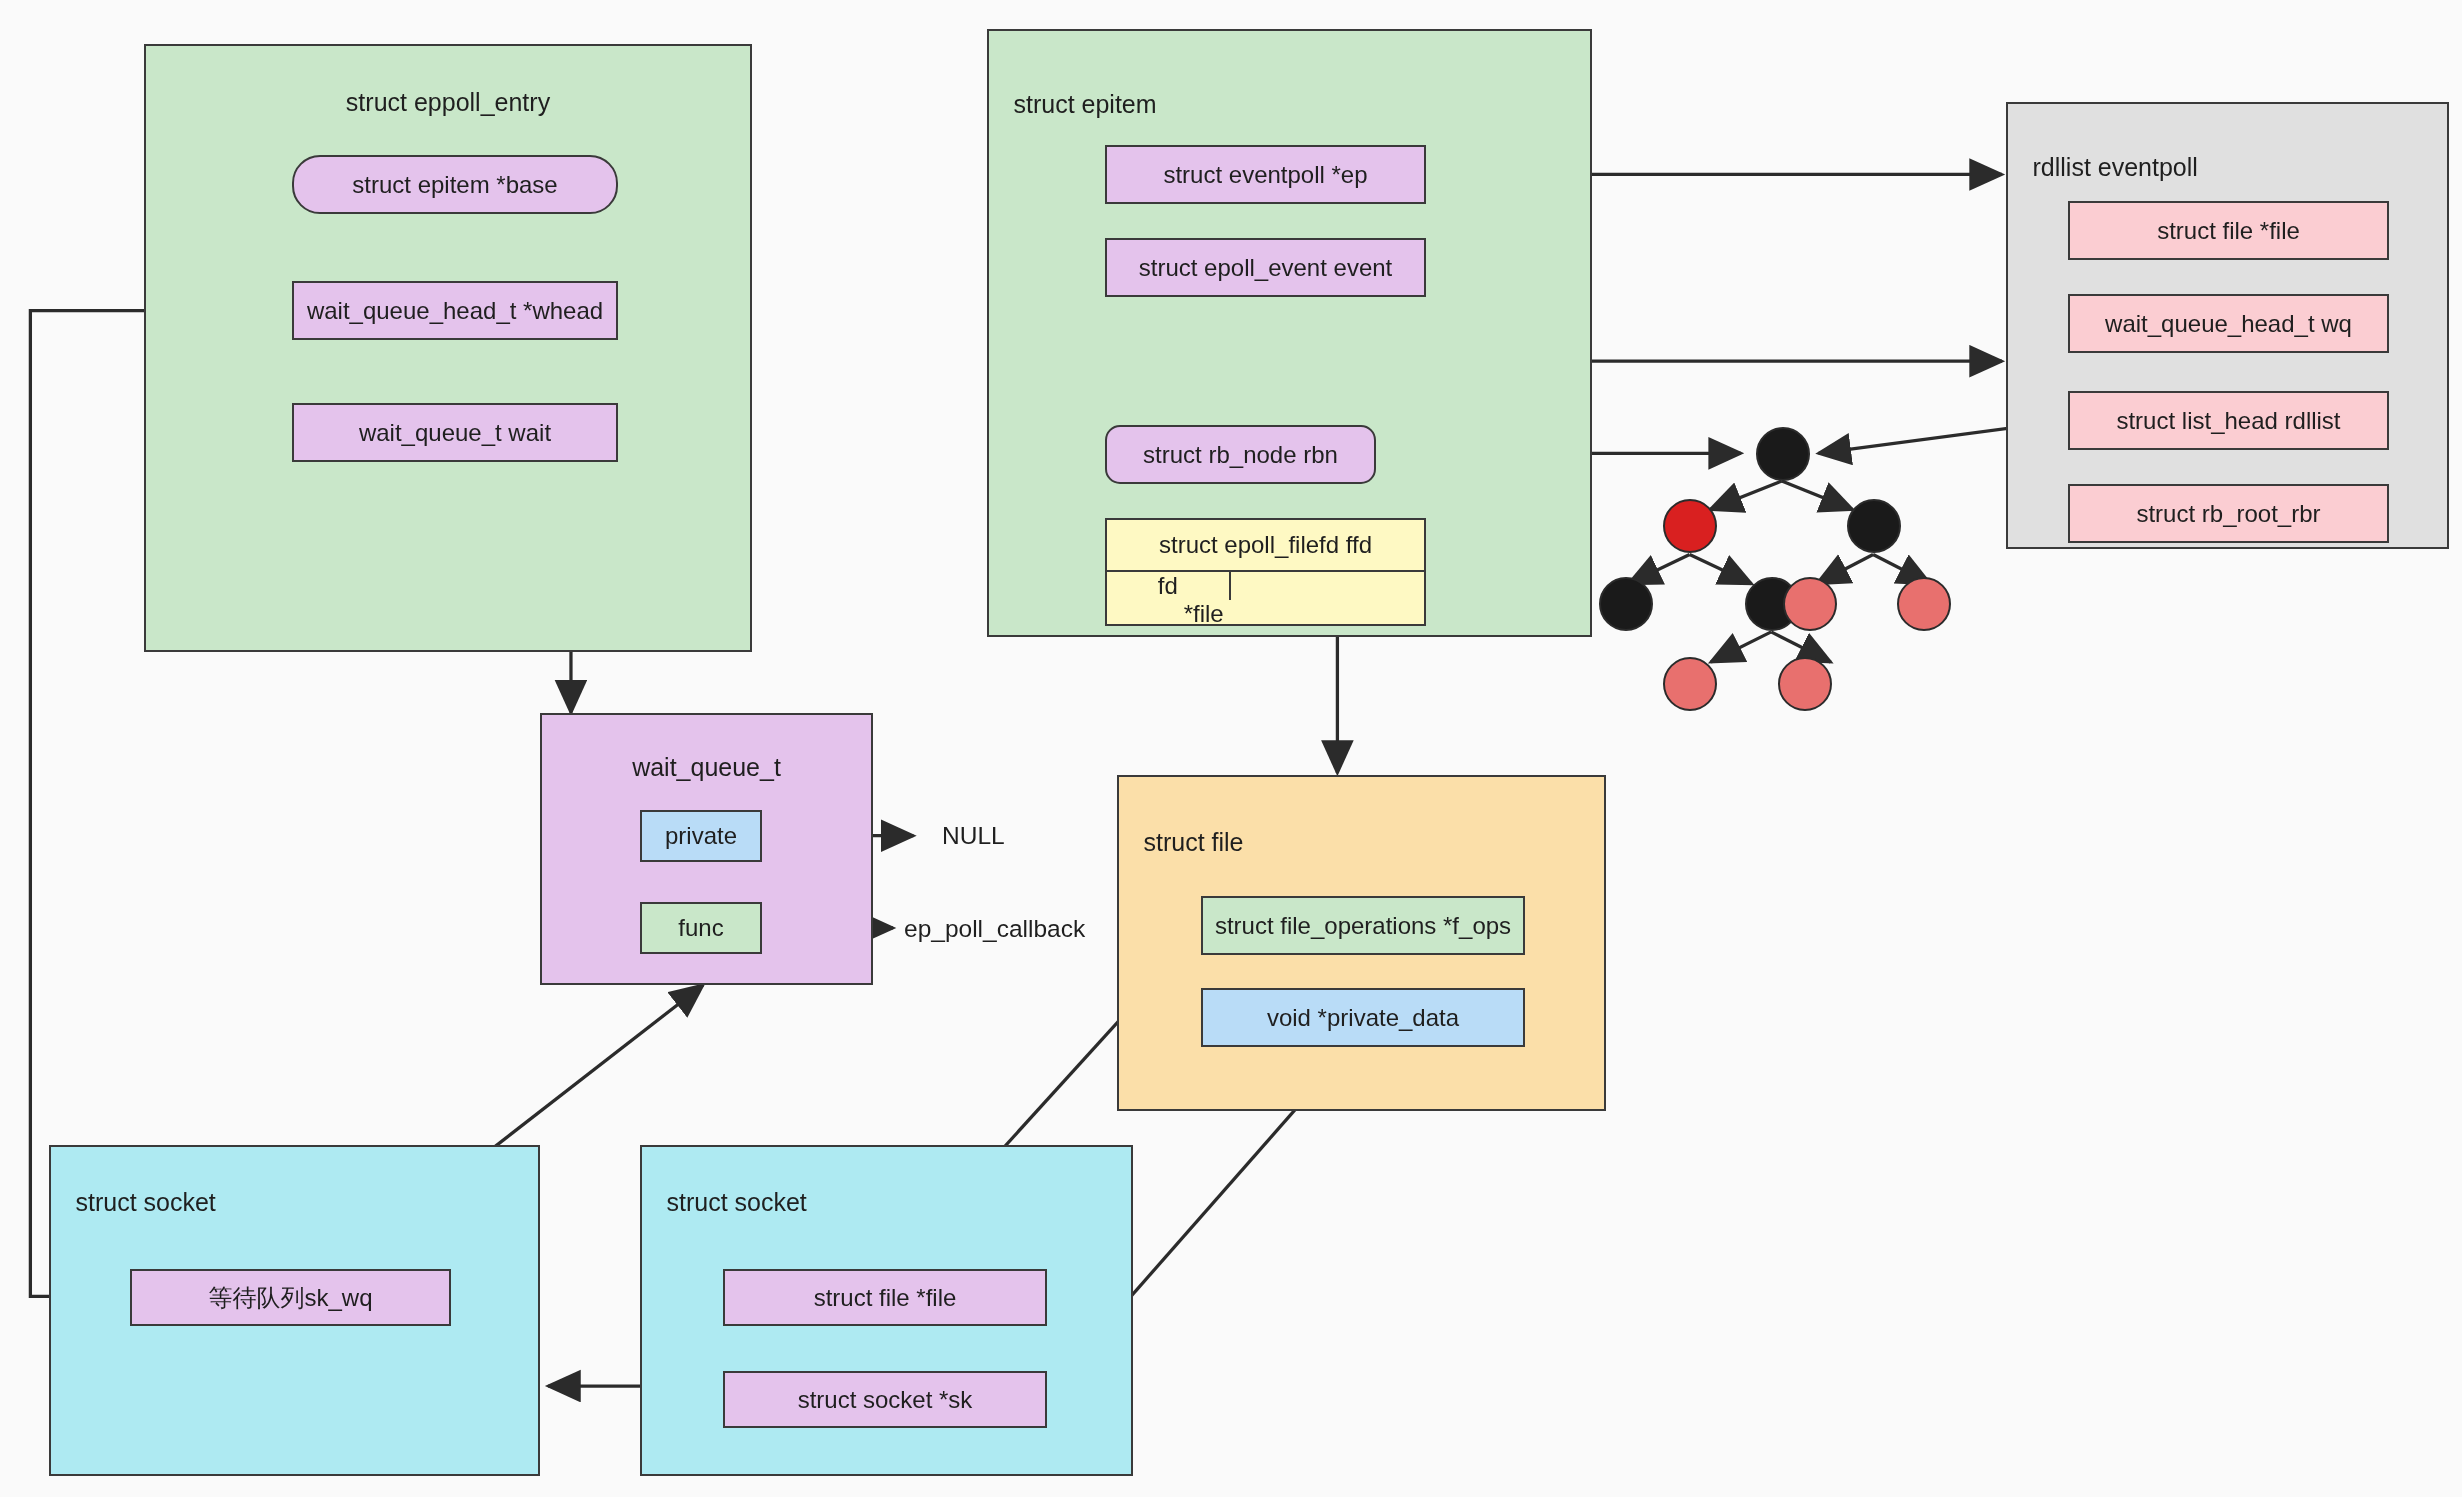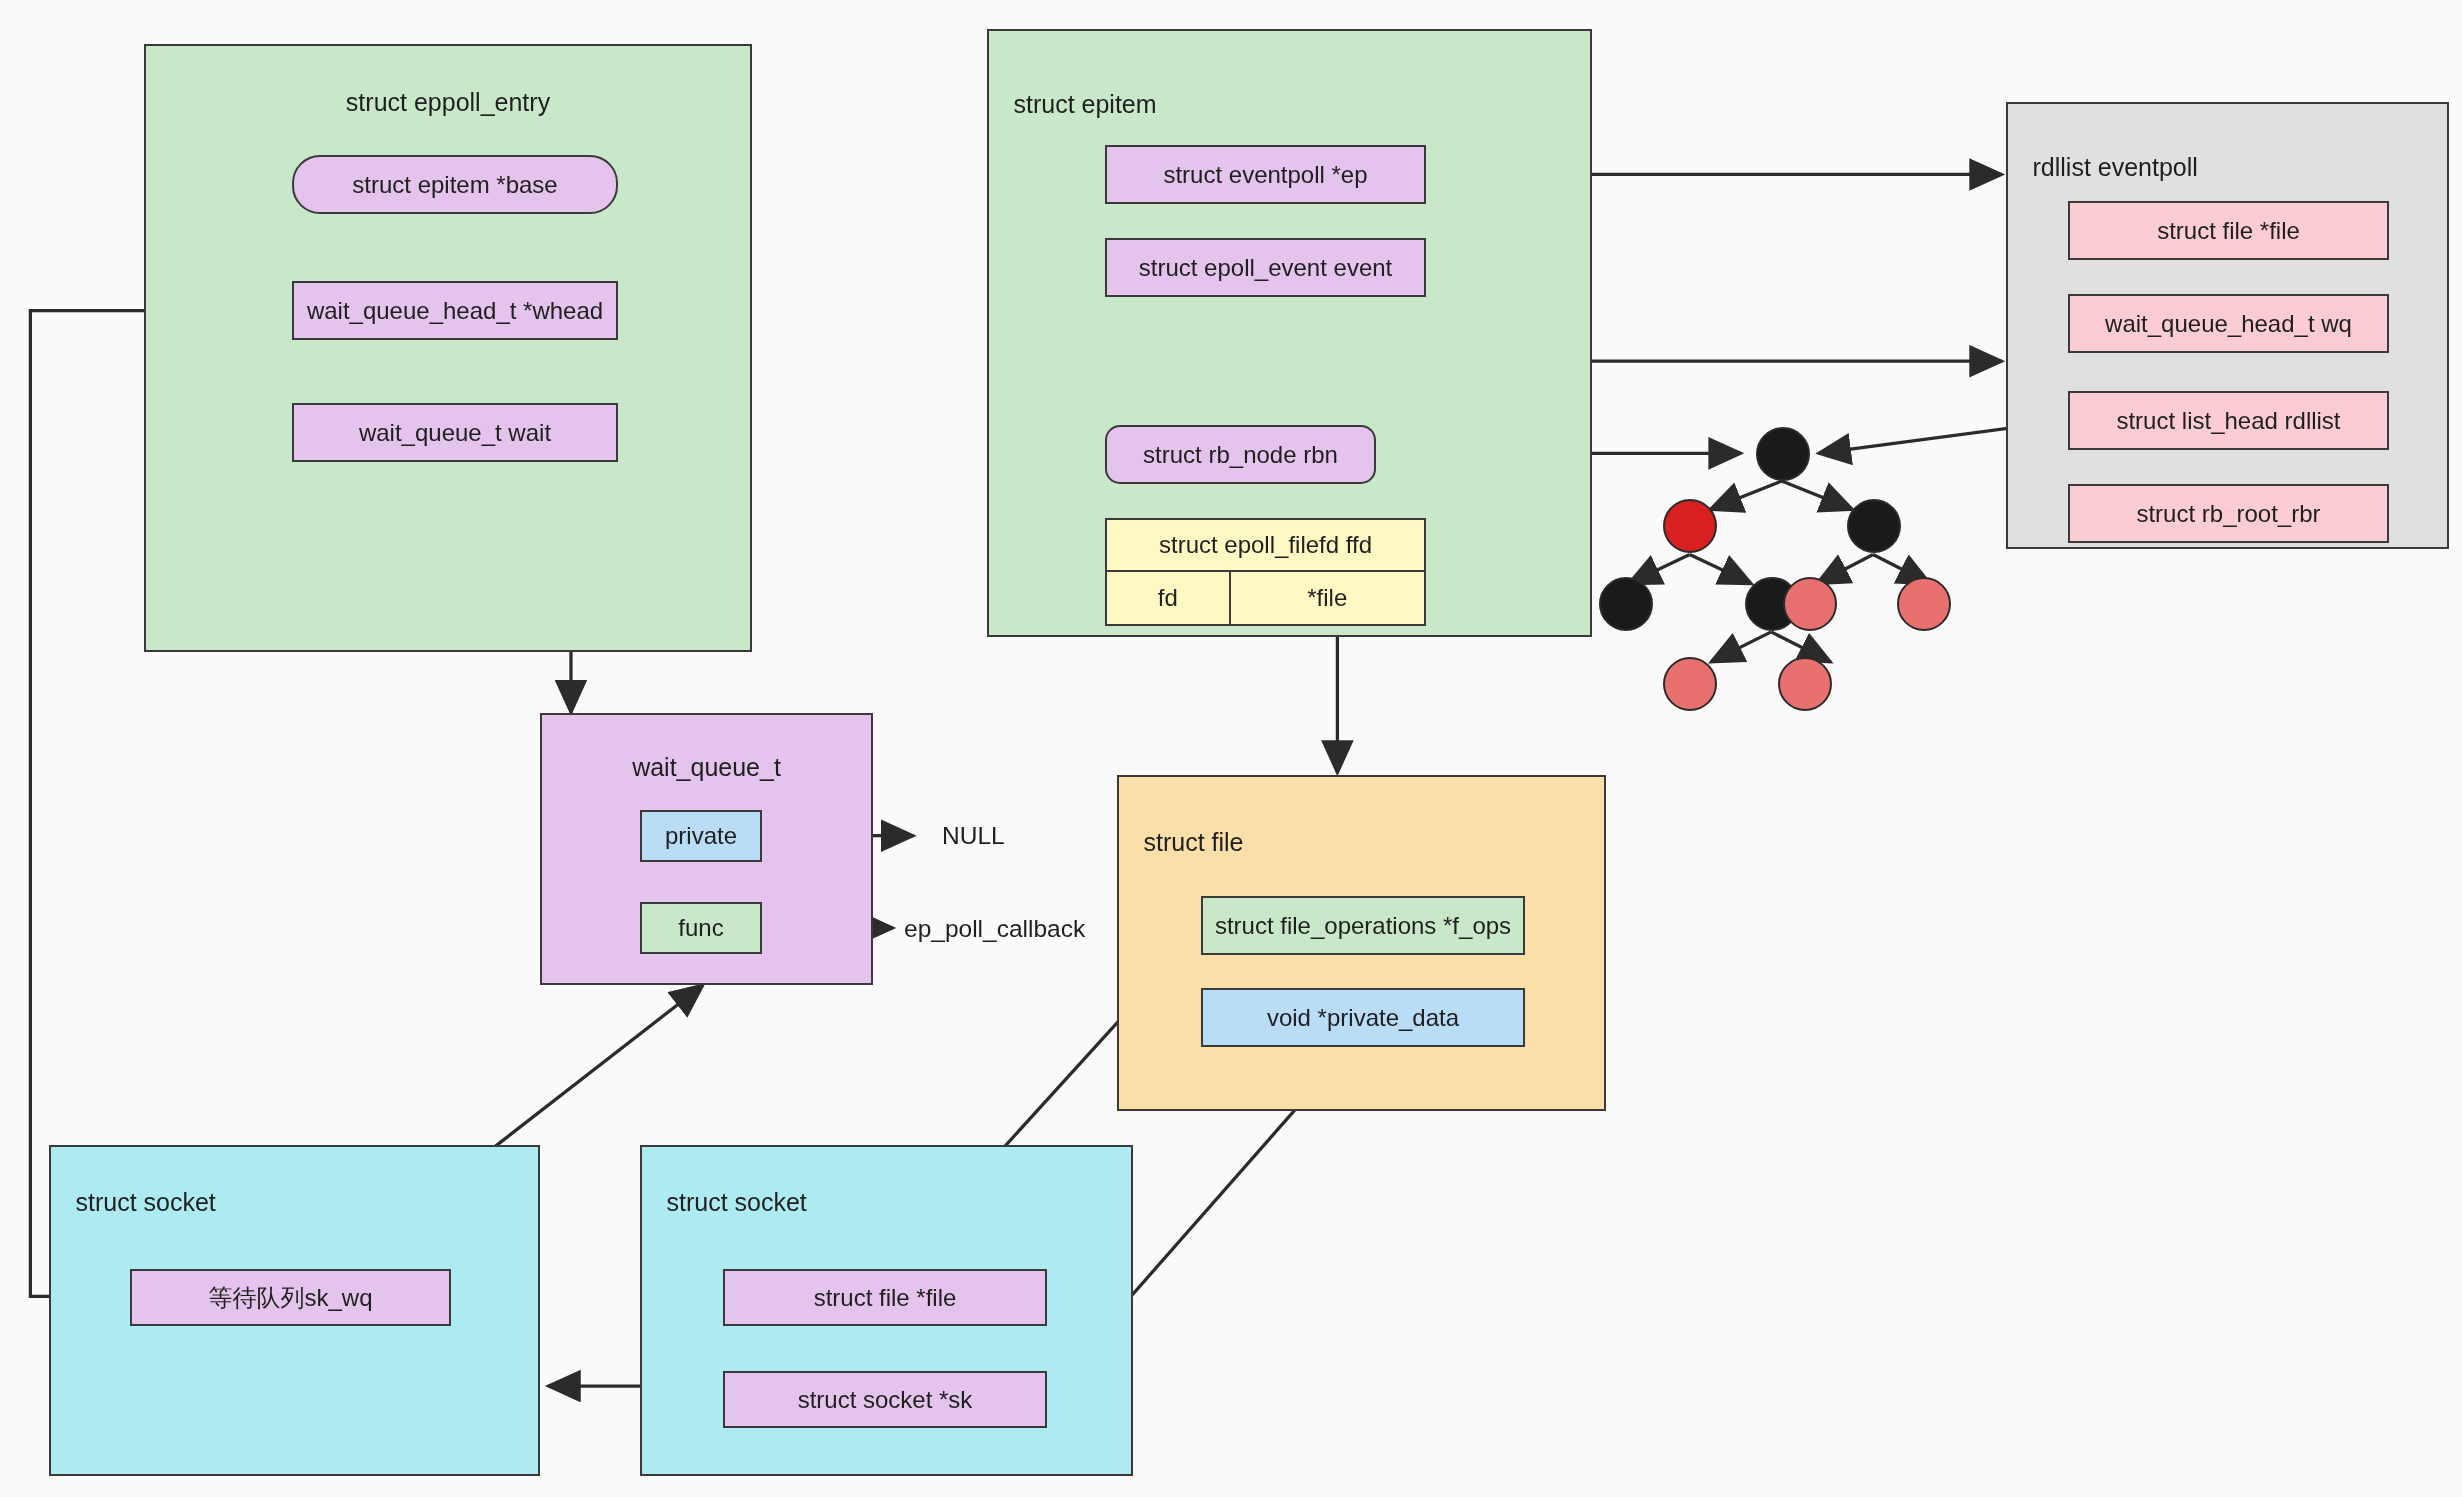--- a/index.html
+++ b/index.html
@@ -33,21 +33,21 @@
   .purple{background:#e4c3ec;}
   .pink{background:#fbcdd2;}
   .mint{background:#c9e7c9;}
   .blue{background:#b9dcf7;}
 
   .ffd{position:absolute;border:2.4px solid #3a3a3a;box-sizing:border-box;background:#fef9c3;}
   .ffd .ffd-top{
     height:50%;display:flex;align-items:center;justify-content:center;
     font-size:24px;color:#1f1f1f;border-bottom:2.4px solid #3a3a3a;box-sizing:border-box;
   }
-  .ffd .ffd-row{height:50%;display:flex;box-sizing:border-box;}
+  .ffd .ffd-row{height:50%;display:flex;box-sizing:border-box;flex-direction:column;}
   .ffd .ffd-cell{
     display:flex;align-items:center;justify-content:center;
     font-size:24px;color:#1f1f1f;box-sizing:border-box;
   }
   .ffd .ffd-cell.first{width:39%;border-right:2.4px solid #3a3a3a;}
   .ffd .ffd-cell.second{width:61%;}
 
   .label{
     position:absolute;font-size:24.5px;color:#1f1f1f;white-space:nowrap;
   }

